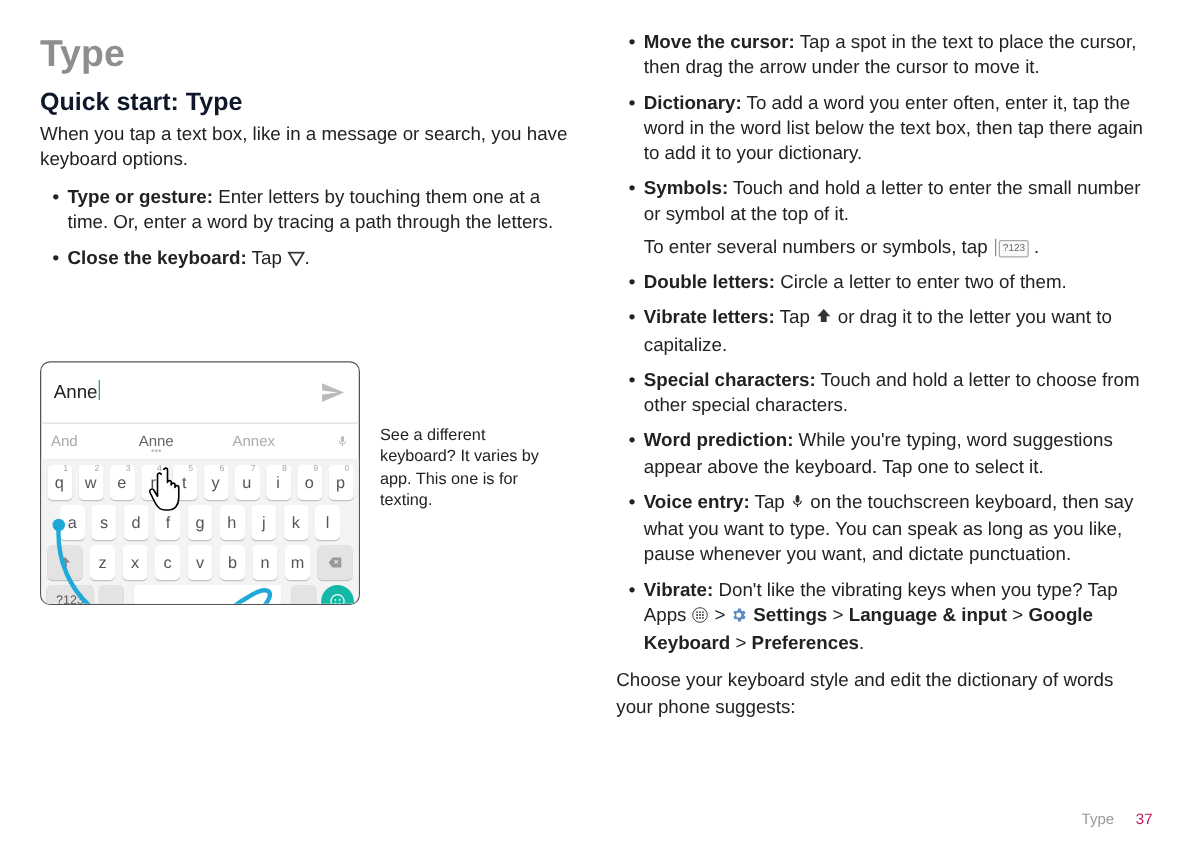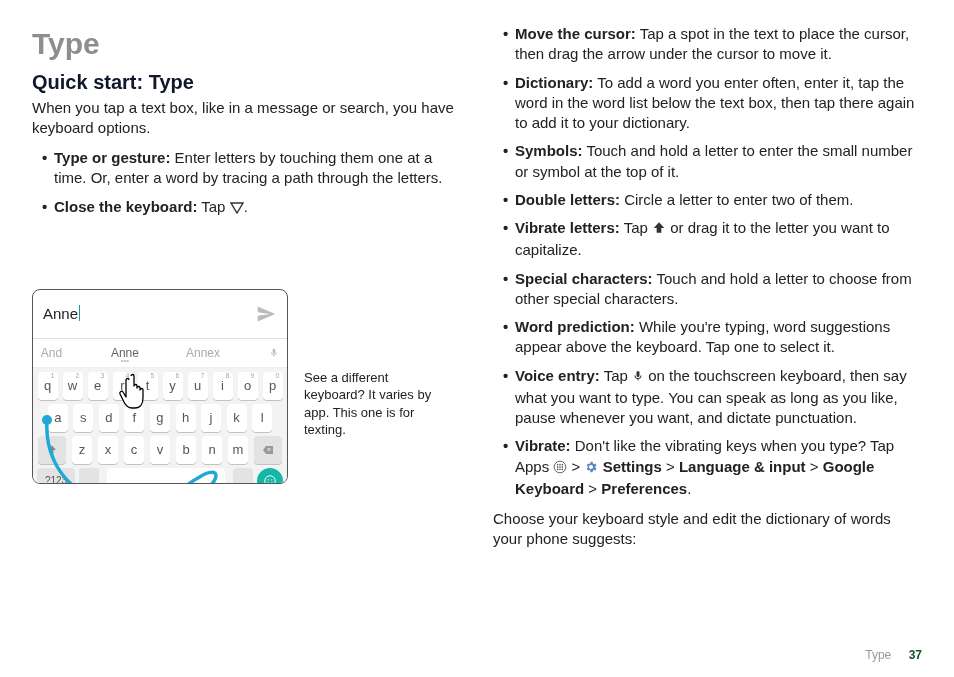--- a/index.html
+++ b/index.html
@@ -86,21 +86,21 @@
     box-sizing: border-box;
     overflow: hidden;
     background: #fff;
     position: relative;
   }
   .caption {
     width: 140px;
     font-size: 13px;
     line-height: 1.35;
     color: #222;
-    margin-top: 80px;
+    margin-top: 50px;
   }
 
   
   .msg-bar {
     display: flex;
     align-items: center;
     padding: 8px 10px;
     border-bottom: 1px solid #ddd;
     height: 32px;
   }
@@ -196,21 +196,21 @@
 
   
   .footer {
     position: absolute;
     right: 32px;
     bottom: 14px;
     font-size: 12px;
     color: #555;
   }
   .footer .sect-name { color: #999; margin-right: 14px;}
-  .footer .pg { font-weight: 700; color:#14532d;}
+  .footer .pg { font-weight: 400; color:#be185d;}
 
   
   .keycap {
     display:inline-block;
     border:1px solid #aaa;
     border-radius:2px;
     font-size:8px;
     line-height:12px;
     padding:0 2px;
     vertical-align:1px;
@@ -352,20 +352,23 @@
 
     <ul class="bullets">
       <li>
         <b>Move the cursor:</b><span> Tap a spot in the text to place the cursor, then drag the arrow under the cursor to move it.</span>
       </li>
       <li>
         <b>Dictionary:</b><span> To add a word you enter often, enter it, tap the word in the word list below the text box, then tap there again to add it to your dictionary.</span>
       </li>
       <li>
         <b>Symbols:</b><span> Touch and hold a letter to enter the small number or symbol at the top of it.</span>
+        <p class="sub-p">
+          <span>To enter several numbers or symbols, tap </span><span class="pipe"></span><span class="keycap">?123</span><span> .</span>
+        </p>
       </li>
       <li>
         <b>Double letters:</b><span> Circle a letter to enter two of them.</span>
       </li>
       <li>
         <b>Vibrate letters:</b><span> Tap </span><span class="icon-inline">
           <svg width="14" height="14" viewBox="0 0 24 24">
               <path d="M12 2l9 10h-5v8H8v-8H3z" fill="#333"></path>
             </svg>
         </span><span> or drag it to the letter you want to capitalize.</span>

